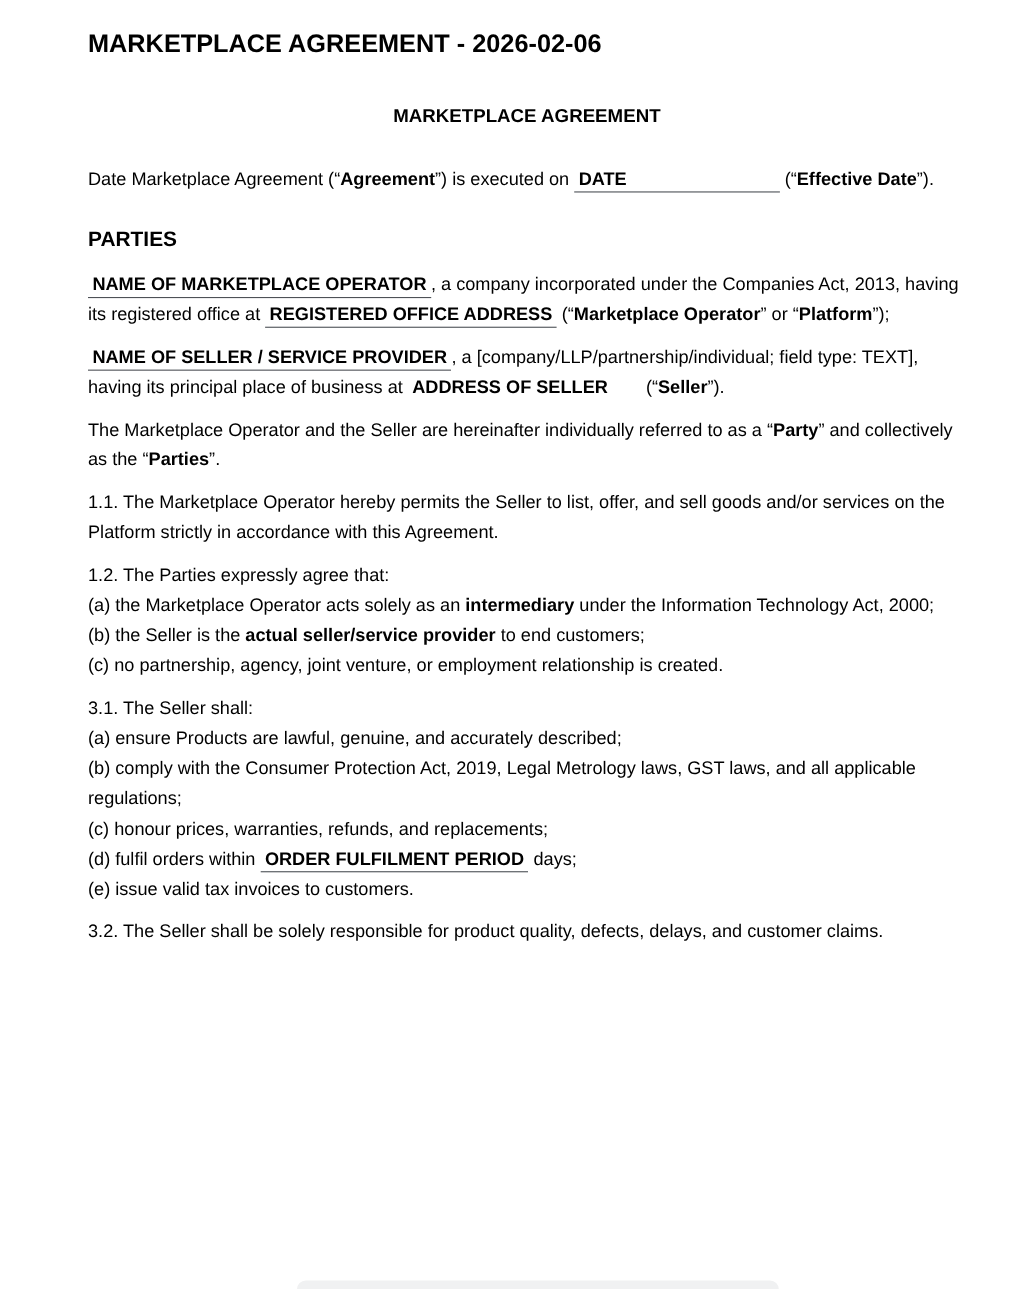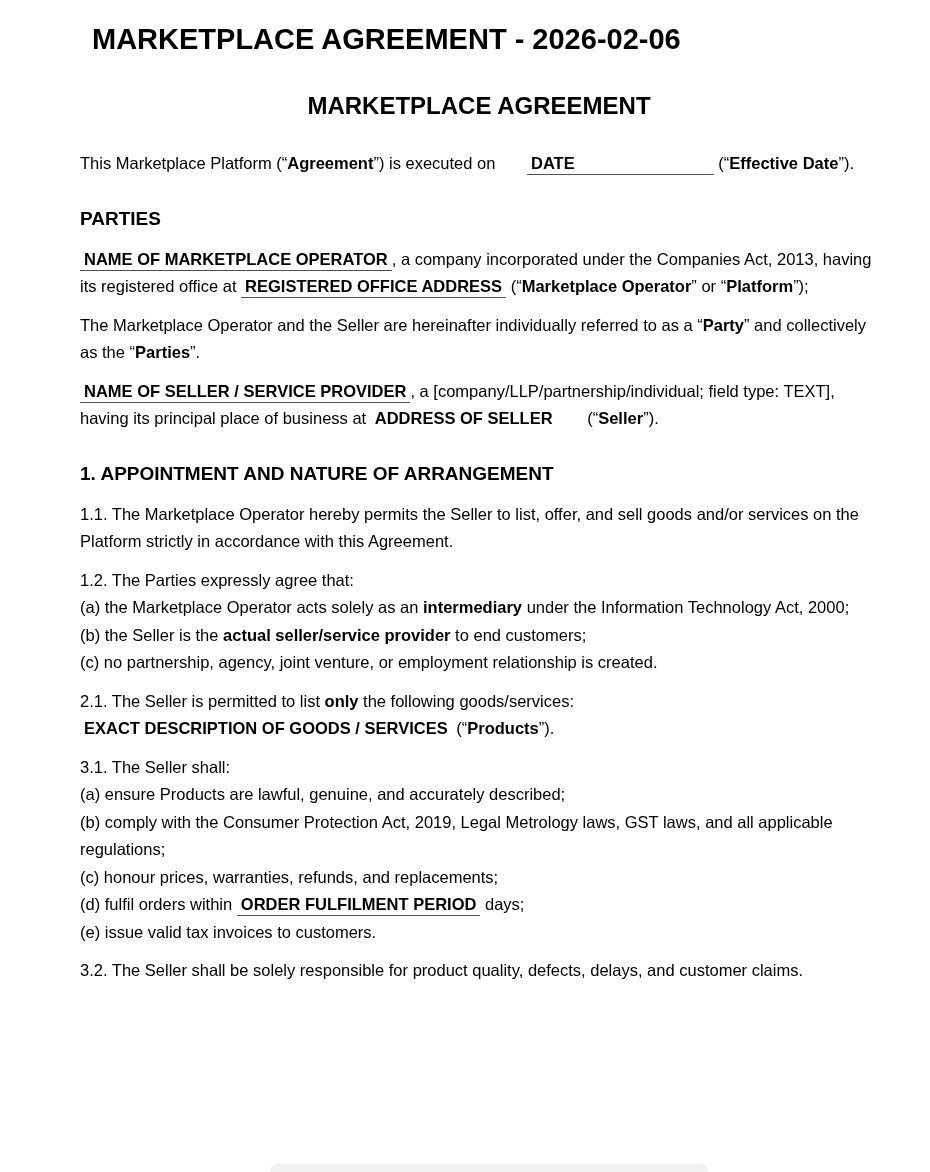--- a/index.html
+++ b/index.html
@@ -9,27 +9,27 @@
     color: #000000;
     font-family: "Liberation Sans", sans-serif;
     position: relative;
     overflow: hidden;
   }
   .doc {
     padding: 22px 52px 0 80px;
   }
   .blk { }
   .h1 {
-    font-size: 29px;
+    font-size: 23px;
     font-weight: bold;
     line-height: 34px;
-    margin: 0 0 36px 12px;
+    margin: 0 0 36px 0;
   }
   .h2 {
-    font-size: 24px;
+    font-size: 17px;
     font-weight: bold;
     text-align: center;
     line-height: 28px;
     margin: 0 0 30px 0;
   }
   .h3 {
     font-size: 19px;
     font-weight: bold;
     line-height: 24px;
     margin: 29px 0 15px 0;
@@ -57,26 +57,24 @@
     background: #f0f1f2;
     border-radius: 9px 9px 0 0;
   }
 </style>
 </head>
 <body>
 
 <div class="doc">
     <div class="blk h1"><span>MARKETPLACE AGREEMENT - 2026-02-06</span></div>
     <div class="blk h2"><span>MARKETPLACE AGREEMENT</span></div>
-    <div class="blk p"><span>This Marketplace Platform (“</span><span class="b">Agreement</span><span>”) is executed on </span><span class="b field u" style="padding-right: 139px; margin-left: 27px;">DATE</span><span> (“</span><span class="b">Effective Date</span><span>”).</span></div>
+    <div class="blk p"><span>Date Marketplace Agreement (“</span><span class="b">Agreement</span><span>”) is executed on </span><span class="b field u" style="padding-right: 139px;">DATE</span><span> (“</span><span class="b">Effective Date</span><span>”).</span></div>
     <div class="blk h3"><span>PARTIES</span></div>
     <div class="blk p"><span class="b field u">NAME OF MARKETPLACE OPERATOR</span><span>, a company incorporated under the Companies Act, 2013, having its registered office at </span><span class="b field u">REGISTERED OFFICE ADDRESS</span><span> (“</span><span class="b">Marketplace Operator</span><span>” or “</span><span class="b">Platform</span><span>”);</span></div>
+    <div class="blk p"><span class="b field u">NAME OF SELLER / SERVICE PROVIDER</span><span>, a [company/LLP/partnership/individual; field type: TEXT], having its principal place of business at </span><span class="b field" style="margin-right: 26px;">ADDRESS OF SELLER</span><span> (“</span><span class="b">Seller</span><span>”).</span></div>
     <div class="blk p"><span>The Marketplace Operator and the Seller are hereinafter individually referred to as a “</span><span class="b">Party</span><span>” and collectively as the “</span><span class="b">Parties</span><span>”.</span></div>
-    <div class="blk p"><span class="b field u">NAME OF SELLER / SERVICE PROVIDER</span><span>, a [company/LLP/partnership/individual; field type: TEXT], having its principal place of business at </span><span class="b field" style="margin-right: 26px;">ADDRESS OF SELLER</span><span> (“</span><span class="b">Seller</span><span>”).</span></div>
-    <div class="blk h3"><span>1. APPOINTMENT AND NATURE OF ARRANGEMENT</span></div>
     <div class="blk p"><span>1.1. The Marketplace Operator hereby permits the Seller to list, offer, and sell goods and/or services on the Platform strictly in accordance with this Agreement.</span></div>
     <div class="blk p"><span>1.2. The Parties expressly agree that:</span><br><span>(a) the Marketplace Operator acts solely as an </span><span class="b">intermediary</span><span> under the Information Technology Act, 2000;</span><br><span>(b) the Seller is the </span><span class="b">actual seller/service provider</span><span> to end customers;</span><br><span>(c) no partnership, agency, joint venture, or employment relationship is created.</span></div>
-    <div class="blk p"><span>2.1. The Seller is permitted to list </span><span class="b">only</span><span> the following goods/services:</span><br><span class="b field">EXACT DESCRIPTION OF GOODS / SERVICES</span><span> (“</span><span class="b">Products</span><span>”).</span></div>
     <div class="blk p"><span>3.1. The Seller shall:</span><br><span>(a) ensure Products are lawful, genuine, and accurately described;</span><br><span>(b) comply with the Consumer Protection Act, 2019, Legal Metrology laws, GST laws, and all applicable regulations;</span><br><span>(c) honour prices, warranties, refunds, and replacements;</span><br><span>(d) fulfil orders within </span><span class="b field u">ORDER FULFILMENT PERIOD</span><span> days;</span><br><span>(e) issue valid tax invoices to customers.</span></div>
     <div class="blk p"><span>3.2. The Seller shall be solely responsible for product quality, defects, delays, and customer claims.</span></div>
   </div>
 
 <div class="bottom-bar"></div>
 
 </body></html>

